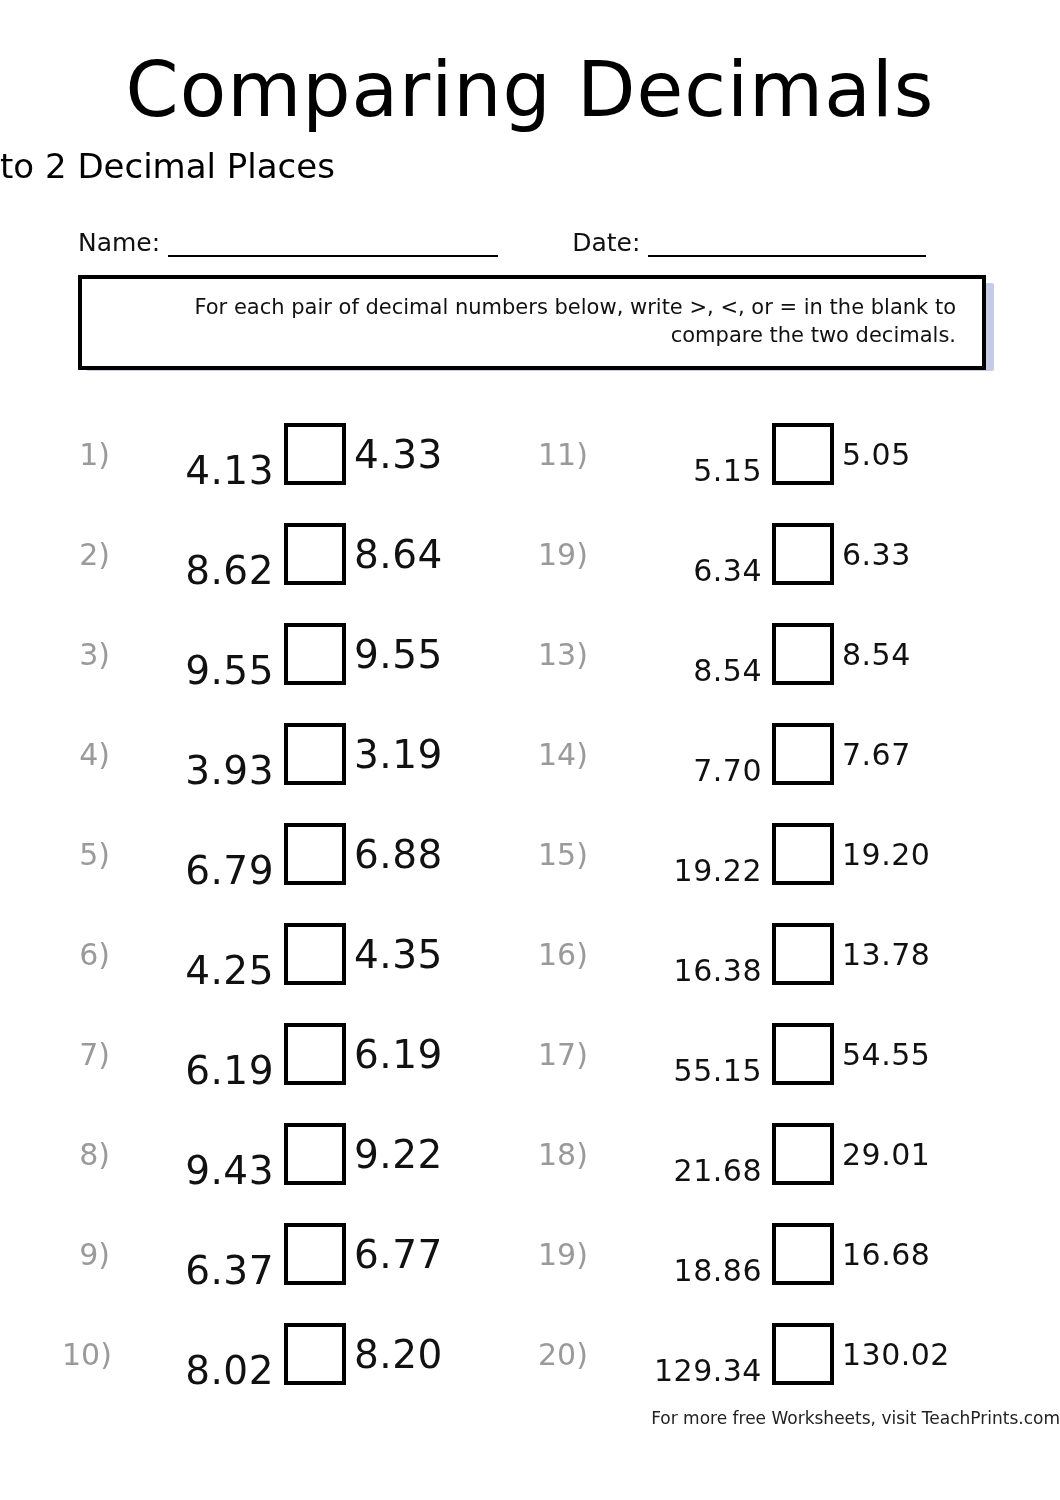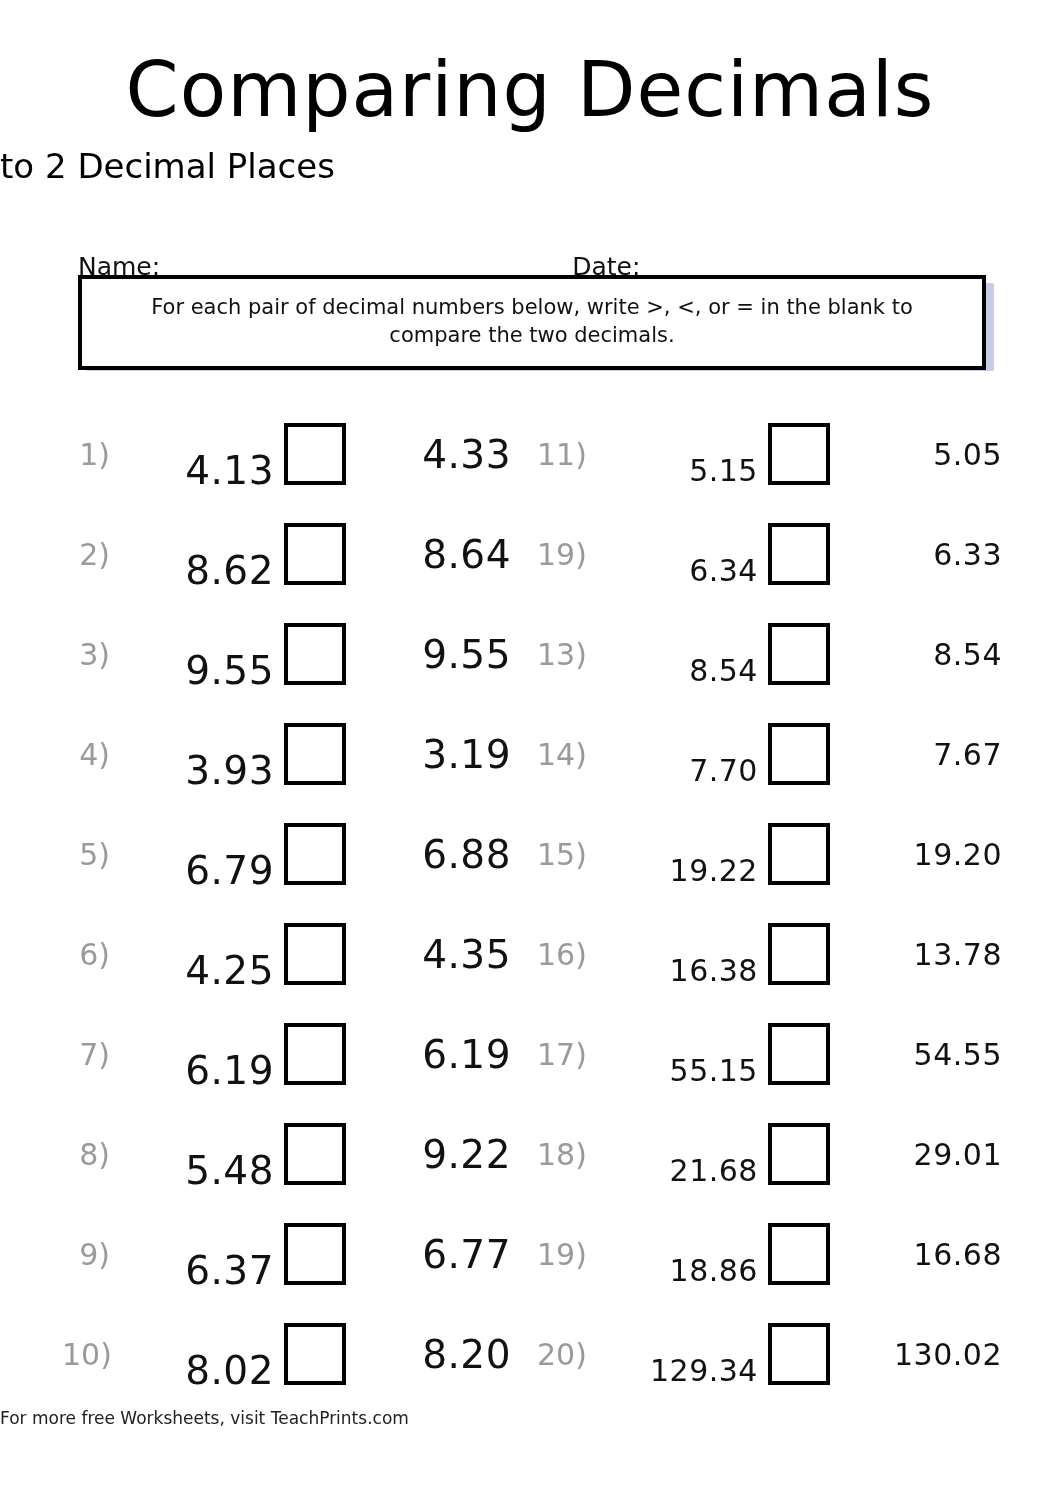--- a/index.html
+++ b/index.html
@@ -45,21 +45,20 @@
   }
 
   
   .namedate {
     position: absolute;
     top: 228px;
     left: 78px;
     width: 904px;
     display: flex;
     align-items: flex-end;
-    margin-top: 24px;
   }
   .nd-label {
     font-size: 25px;
     white-space: nowrap;
     padding-right: 8px;
   }
   .nd-line {
     border-bottom: 2px solid #000;
     height: 26px;
   }
@@ -81,21 +80,21 @@
     width: 908px;
     height: 88px;
     background: #c8cbe8;
     border-radius: 2px;
   }
   .instr-box {
     position: relative;
     border: 4px solid #000;
     background: #ffffff;
     padding: 14px 26px 16px 26px;
-    text-align: center;
+    text-align: right;
     font-size: 21px;
     line-height: 1.35;
     box-sizing: border-box;
     width: 908px;
   }
 
   
   .problems {
     position: absolute;
     top: 404px;
@@ -123,40 +122,40 @@
     white-space: nowrap;
   }
   .val {
     font-size: 39px;
     letter-spacing: 0.5px;
     width: 150px;
     text-align: center;
     white-space: nowrap;
   }
   .val.left { text-align: right; padding-right: 10px; margin-top: 32px;}
-  .val.right { text-align: right; padding-left: 15px;}
+  .val.right { text-align: left; padding-left: 8px;}
   .answer-box {
     width: 62px;
     height: 62px;
     border: 4px solid #000;
     box-sizing: border-box;
     background: #fff;
     flex: 0 0 auto;
   }
   
   .col-right .val { width: 166px; font-size: 30px; }
   .col-right .num { width: 72px; }
 
   
   .footer {
     position: absolute;
     bottom: 56px;
     left: 0;
     width: 1060px;
-    text-align: left;
+    text-align: right;
     font-size: 17px;
     color: #222;
   }
 </style>
 </head>
 <body>
 
 <div class="sheet">
 
   <h1 class="title">Comparing Decimals</h1>
@@ -215,21 +214,21 @@
         <span class="val right">4.35</span>
       </div>
       <div class="row">
         <span class="num">7)</span>
         <span class="val left">6.19</span>
         <span class="answer-box"></span>
         <span class="val right">6.19</span>
       </div>
       <div class="row">
         <span class="num">8)</span>
-        <span class="val left">5.48</span>
+        <span class="val left">9.43</span>
         <span class="answer-box"></span>
         <span class="val right">9.22</span>
       </div>
       <div class="row">
         <span class="num">9)</span>
         <span class="val left">6.37</span>
         <span class="answer-box"></span>
         <span class="val right">6.77</span>
       </div>
       <div class="row">

